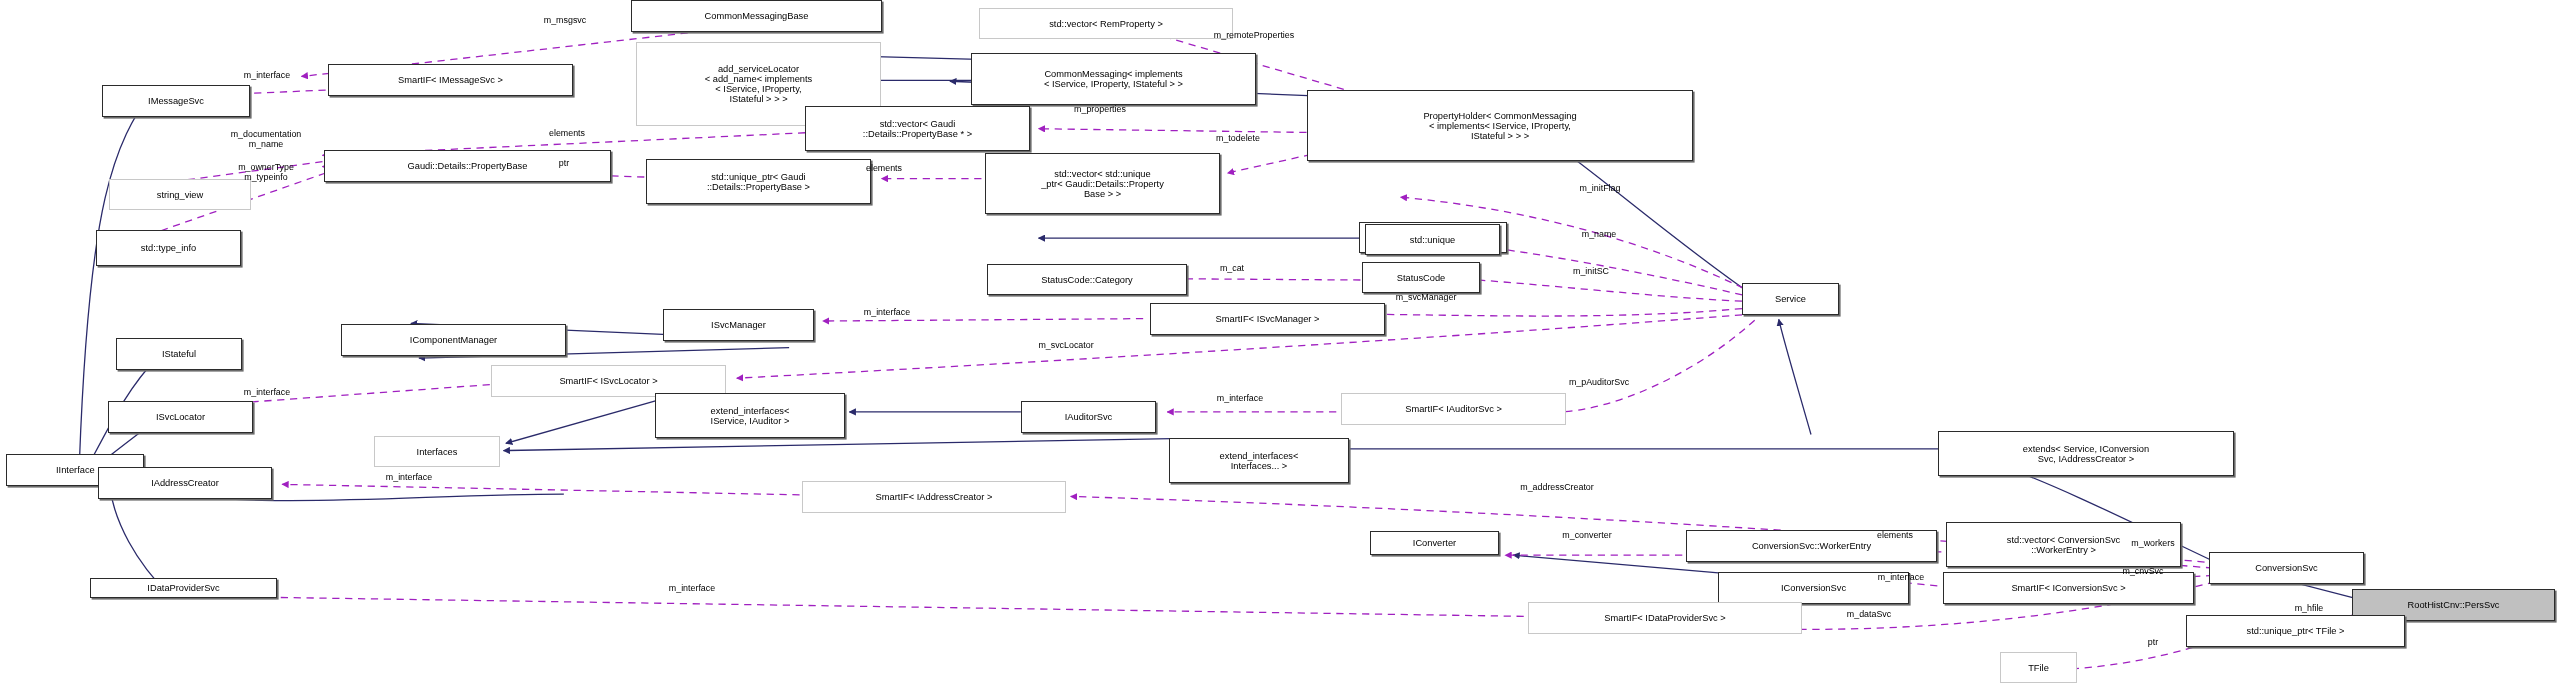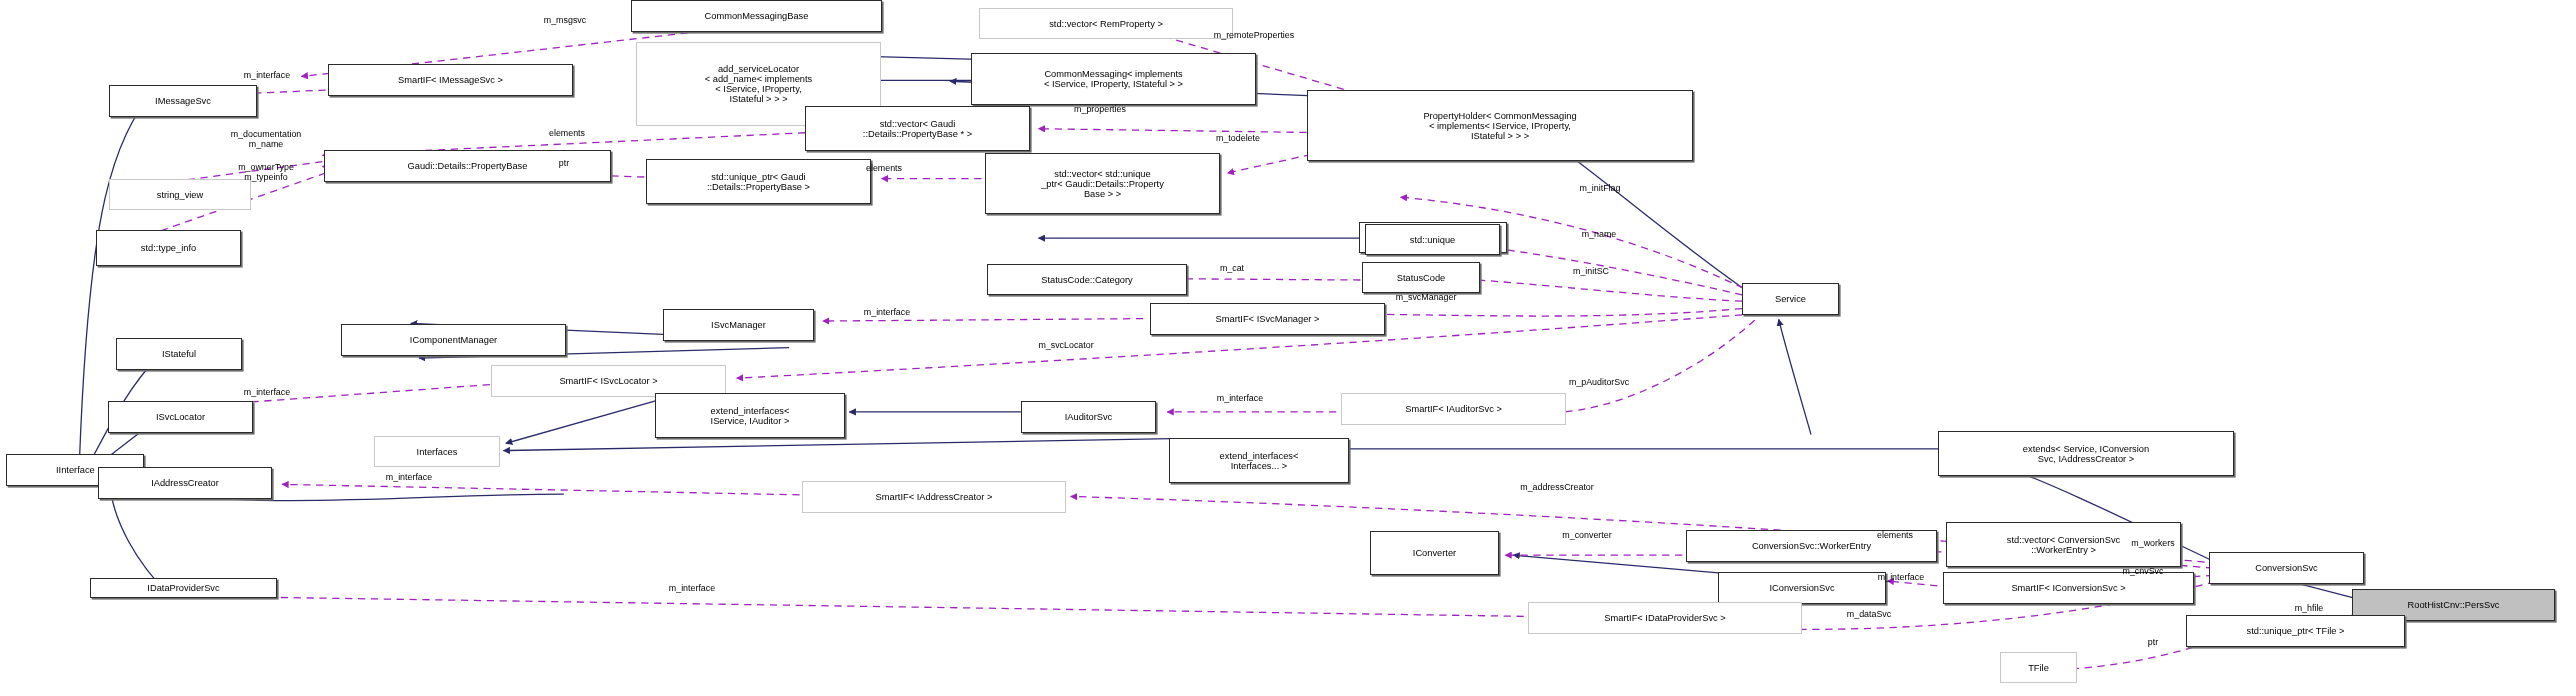--- a/index.html
+++ b/index.html
@@ -177,21 +177,21 @@
 
       <path d="M1893,766 L178,740"></path>
 
       <path d="M2931,762 C2860,778 2800,782 2735,784"></path>
 
       <path d="M2740,800 C2650,828 2580,832 2532,833"></path>
     </g>
   </svg>
 
 <div class="node solid" style="left: 6.4px; top: 454px; width: 138px; height: 32px;">IInterface</div>
-    <div class="node solid" style="left: 109px; top: 85px; width: 148px; height: 32px;">IMessageSvc</div>
+    <div class="node solid" style="left: 102px; top: 85px; width: 148px; height: 32px;">IMessageSvc</div>
     <div class="node light" style="left: 109px; top: 179px; width: 142px; height: 31px;">string_view</div>
     <div class="node solid" style="left: 96px; top: 230px; width: 145px; height: 36px;">std::type_info</div>
     <div class="node solid" style="left: 116px; top: 338px; width: 126px; height: 32px;">IStateful</div>
     <div class="node solid" style="left: 108px; top: 401px; width: 145px; height: 32px;">ISvcLocator</div>
     <div class="node solid" style="left: 98px; top: 467px; width: 174px; height: 32px;">IAddressCreator</div>
     <div class="node solid" style="left: 90px; top: 578px; width: 187px; height: 20px;">IDataProviderSvc</div>
     <div class="node solid" style="left: 328px; top: 64px; width: 245px; height: 32px;">SmartIF&lt; IMessageSvc &gt;</div>
     <div class="node solid" style="left: 324px; top: 150px; width: 287px; height: 32px;">Gaudi::Details::PropertyBase</div>
     <div class="node light" style="left: 491px; top: 365px; width: 235px; height: 32px;">SmartIF&lt; ISvcLocator &gt;</div>
     <div class="node solid" style="left: 341px; top: 324px; width: 225px; height: 32px;">IComponentManager</div>
@@ -223,26 +223,26 @@
     <div class="node solid" style="left: 1742px; top: 283px; width: 97px; height: 32px;">Service</div>
     <div class="node solid" style="left: 655px; top: 393px; width: 190px; height: 45px;">extend_interfaces&lt;
 IService, IAuditor &gt;</div>
     <div class="node solid" style="left: 1021px; top: 401px; width: 135px; height: 32px;">IAuditorSvc</div>
     <div class="node light" style="left: 1341px; top: 393px; width: 225px; height: 32px;">SmartIF&lt; IAuditorSvc &gt;</div>
     <div class="node solid" style="left: 1169px; top: 438px; width: 180px; height: 45px;">extend_interfaces&lt;
 Interfaces... &gt;</div>
     <div class="node light" style="left: 802px; top: 481px; width: 264px; height: 32px;">SmartIF&lt; IAddressCreator &gt;</div>
     <div class="node solid" style="left: 1938px; top: 431px; width: 296px; height: 45px;">extends&lt; Service, IConversion
 Svc, IAddressCreator &gt;</div>
-    <div class="node solid" style="left: 1370px; top: 531px; width: 129px; height: 44px;">IConverter</div>
+    <div class="node solid" style="left: 1370px; top: 531px; width: 129px; height: 24px;">IConverter</div>
     <div class="node solid" style="left: 1686px; top: 530px; width: 251px; height: 32px;">ConversionSvc::WorkerEntry</div>
     <div class="node solid" style="left: 1946px; top: 522px; width: 235px; height: 45px;">std::vector&lt; ConversionSvc
 ::WorkerEntry &gt;</div>
     <div class="node solid" style="left: 2209px; top: 552px; width: 155px; height: 32px;">ConversionSvc</div>
-    <div class="node solid" style="left: 1718px; top: 572px; width: 168px; height: 32px;">IConversionSvc</div>
+    <div class="node solid" style="left: 1718px; top: 572px; width: 191px; height: 32px;">IConversionSvc</div>
     <div class="node solid" style="left: 1943px; top: 572px; width: 251px; height: 32px;">SmartIF&lt; IConversionSvc &gt;</div>
     <div class="node light" style="left: 1528px; top: 602px; width: 274px; height: 32px;">SmartIF&lt; IDataProviderSvc &gt;</div>
     <div class="node current" style="left: 2352px; top: 589px; width: 203px; height: 32px;">RootHistCnv::PersSvc</div>
     <div class="node solid" style="left: 2186px; top: 615px; width: 219px; height: 32px;">std::unique_ptr&lt; TFile &gt;</div>
     <div class="node light" style="left: 2000px; top: 652px; width: 77px; height: 31px;">TFile</div>
     <div class="edge-label" style="left: 565px; top: 16px;">m_msgsvc</div>
     <div class="edge-label" style="left: 267px; top: 71px;">m_interface</div>
     <div class="edge-label" style="left: 1254px; top: 31px;">m_remoteProperties</div>
     <div class="edge-label" style="left: 567px; top: 129px;">elements</div>
     <div class="edge-label" style="left: 1100px; top: 105px;">m_properties</div>

